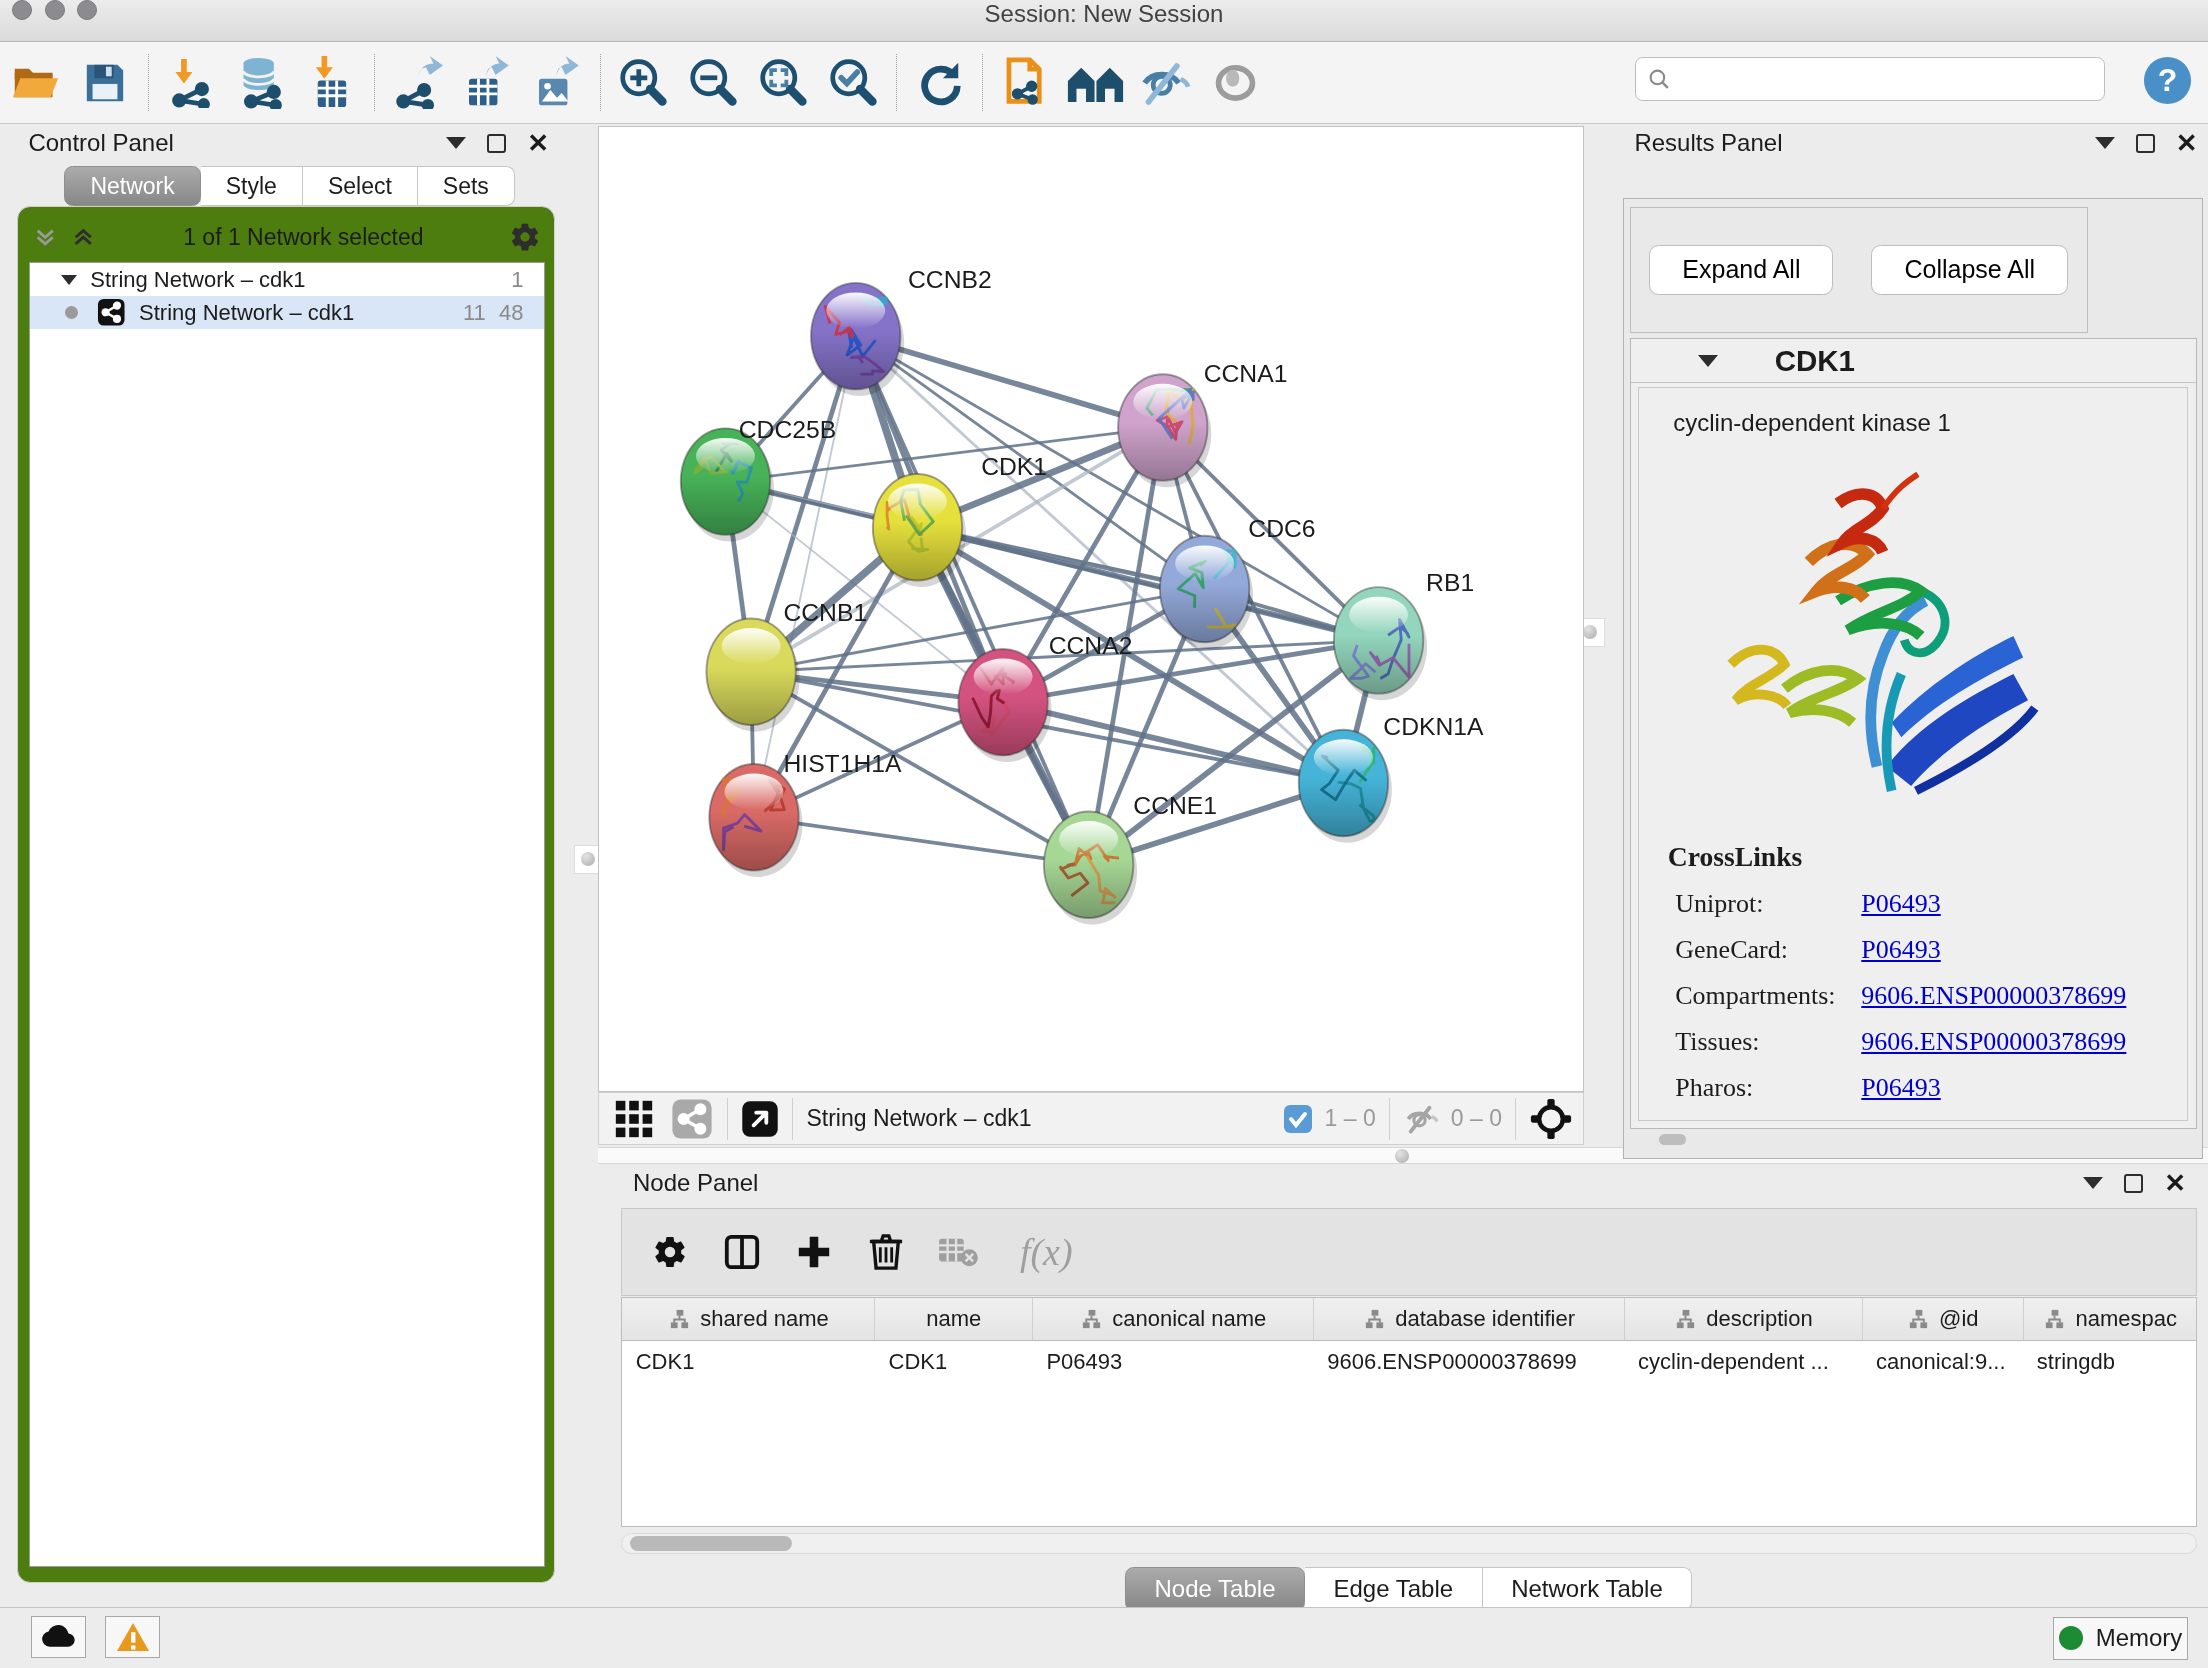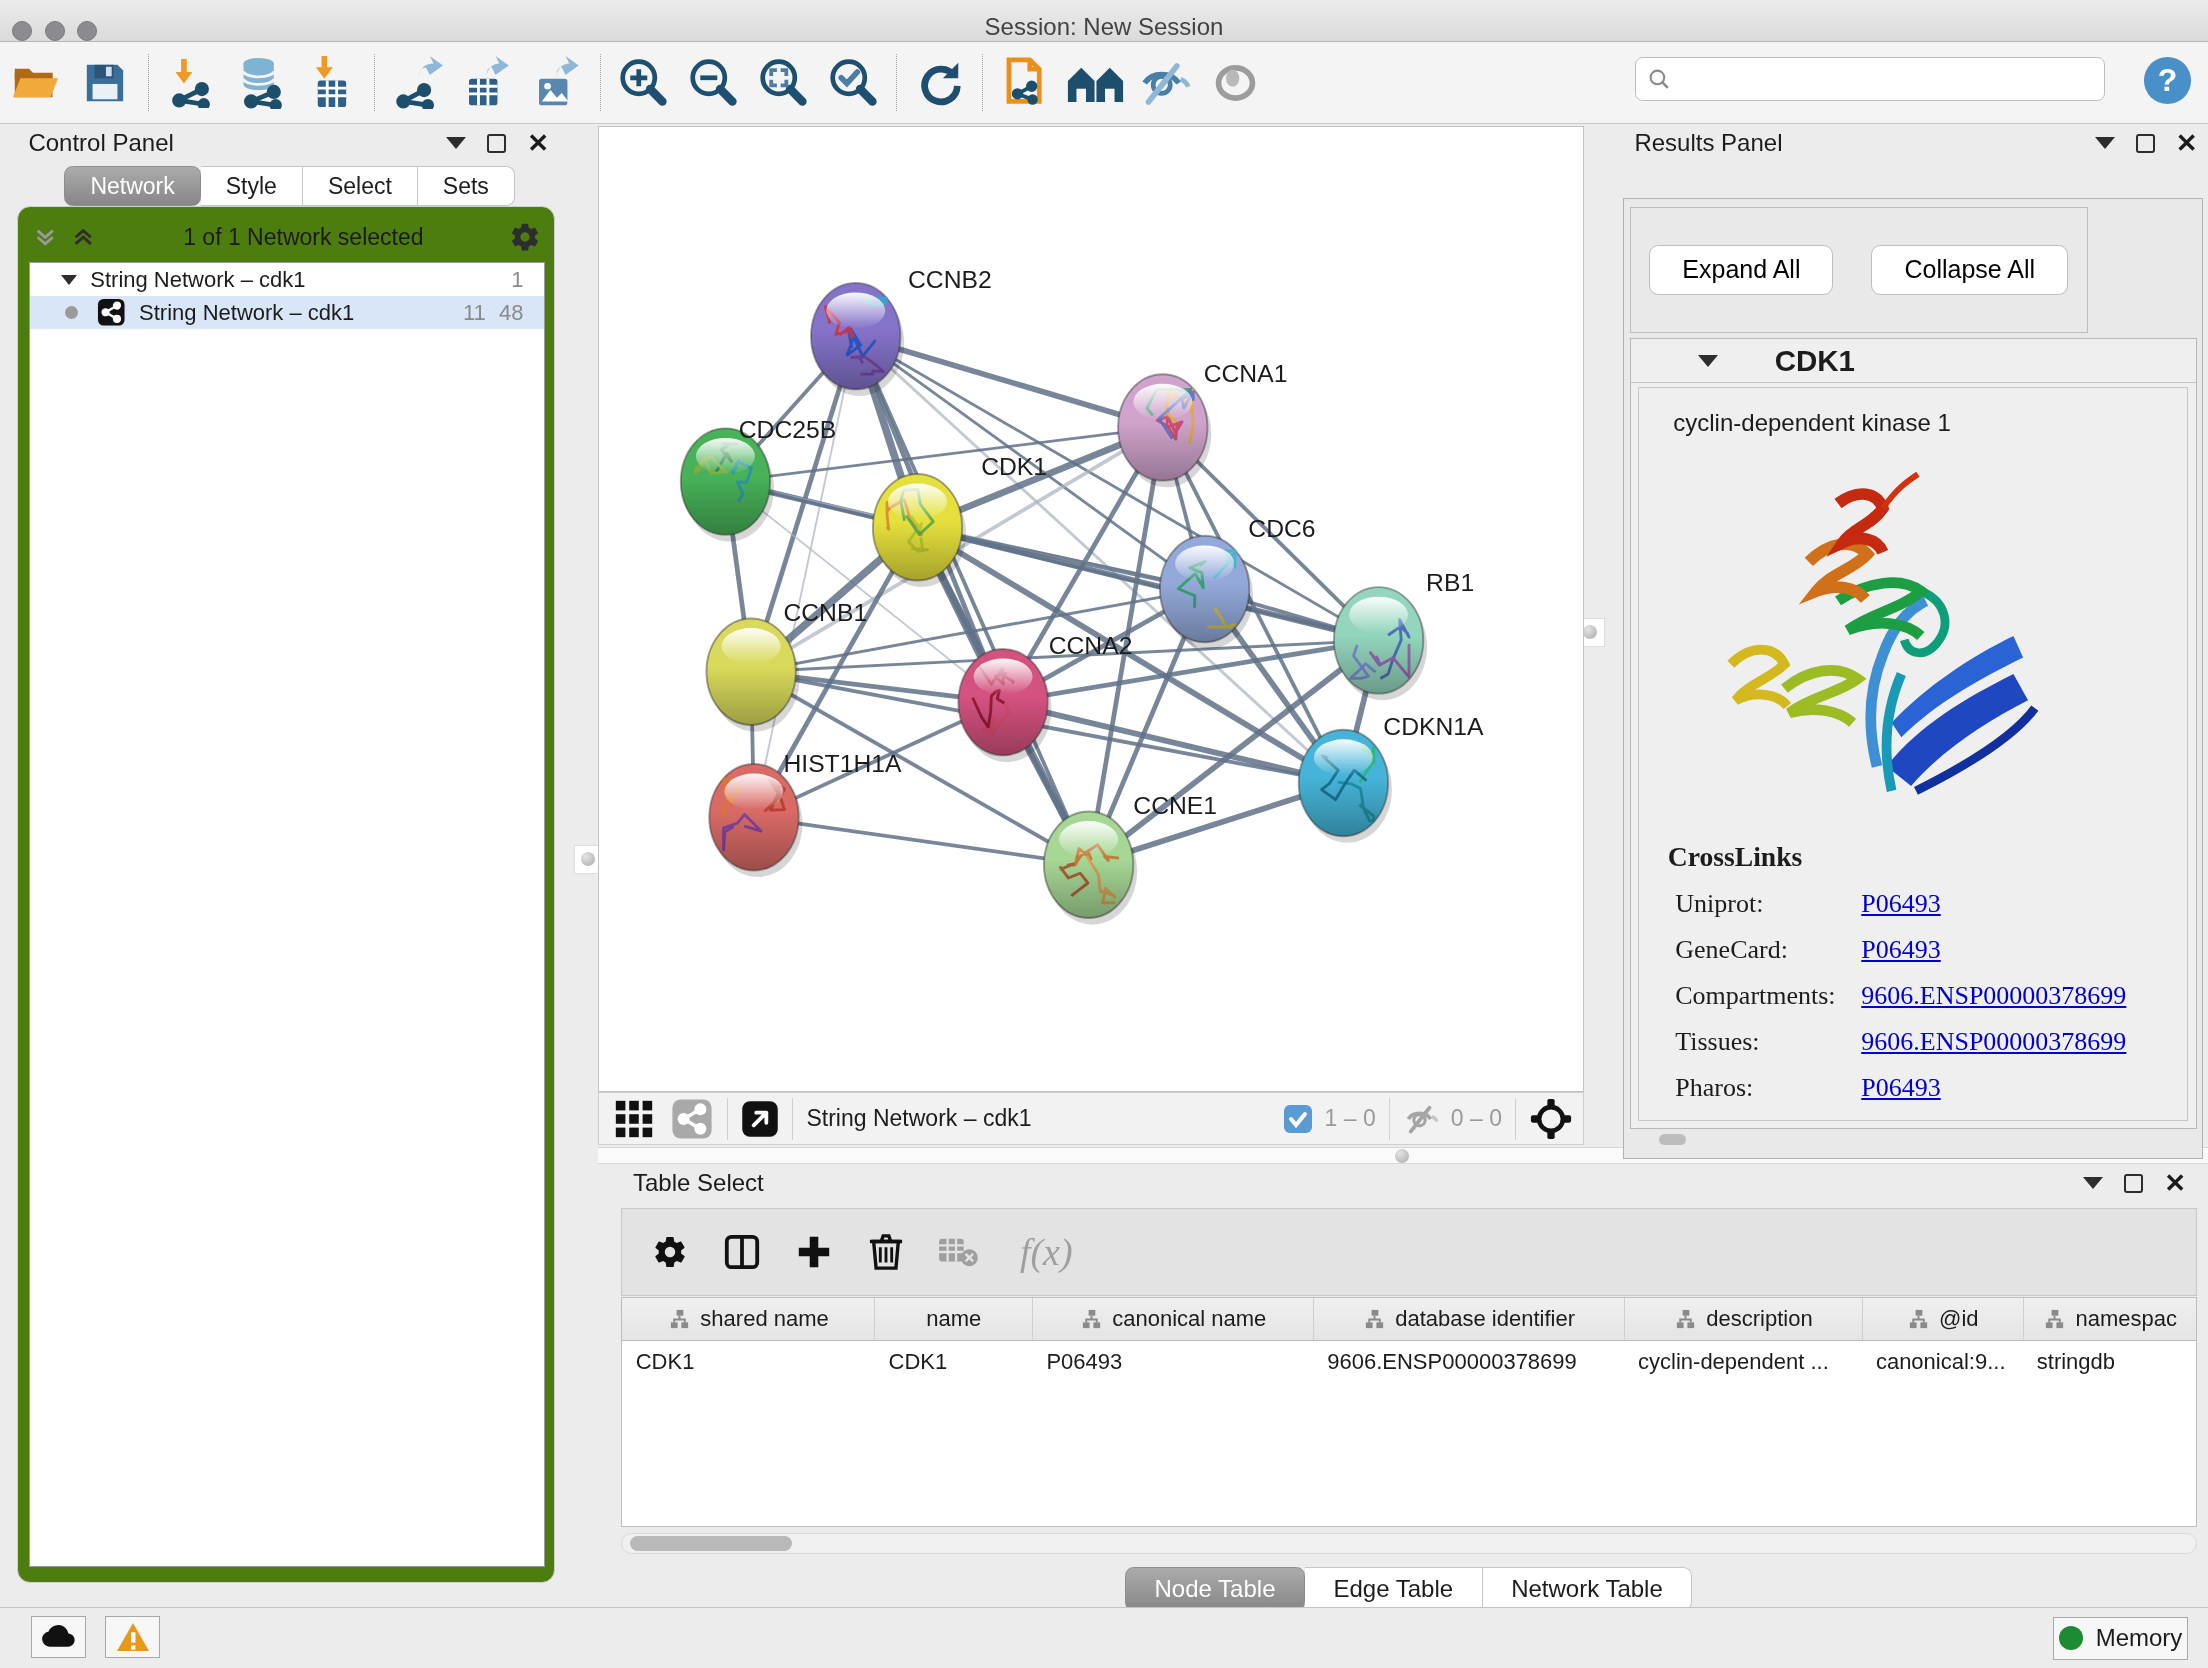--- a/index.html
+++ b/index.html
@@ -1,21 +1,21 @@
 <!DOCTYPE html>
 <html style="font-size:15px"><head>
 <meta charset="utf-8">
 <style>
   * { margin:0; padding:0; box-sizing:border-box; }
   html,body { width:2208px; height:1668px; overflow:hidden; }
   body { position:relative; background:#ececec; font-family:"Liberation Sans",sans-serif; color:#1c1c1c; }
   .abs { position:absolute; }
 
   
-  .titlebar { left:0; top:0; width:2208px; height:42px; background:linear-gradient(#ececec,#dadada); border-bottom:1px solid #b5b5b5; display:flex; align-items:flex-end; }
+  .titlebar { left:0; top:0; width:2208px; height:42px; background:linear-gradient(#ececec,#dadada); border-bottom:1px solid #b5b5b5; display:flex; align-items:flex-start; }
   .light { width:20px; height:20px; border-radius:50%; background:#8b8b90; border:1px solid #79797e; margin-left:12.4px; }
   .titletext { position:absolute; left:0; right:0; text-align:center; font-size:24px; color:#424242; }
 
   
   .toolbar { left:0; top:42px; width:2208px; height:82px; background:#f4f4f4; border-bottom:1px solid #c9c9c9; display:flex; align-items:center; }
   .ibtn { width:70px; height:67px; display:flex; align-items:center; justify-content:center; }
   .vdots { width:1px; height:57px; border-left:1.9px dotted #9f9f9f; margin:0 7.6px; }
   .searchwrap { position:absolute; left:1635px; top:15px; width:470px; height:44px; background:#fff; border:1px solid #bdbdbd; border-radius:7.6px; display:flex; align-items:center; }
   .searchwrap input { border:none; outline:none; font-size:23px; flex:1; background:transparent; font-family:"Liberation Sans",sans-serif; }
 
@@ -617,21 +617,21 @@
           <a href="#">P06493</a>
         </div>
       </div>
       <div style="position:absolute; left:28.5px; bottom:-17px; width:27px; height:11.4px; background:#bdbdbd; border-radius:5.7px;"></div>
     </div>
   </div>
 </div>
 
 <div class="abs tpanel">
   <div class="phead">
-    <span style="margin-left:24px;">Table Select</span>
+    <span style="margin-left:24px;">Node Panel</span>
     <span class="pctl" style="margin-right:23px;">
       <span class="tri-down"></span>
       <span class="boxg"></span>
       <span class="xg">✕</span>
     </span>
   </div>
   <div class="ttools">
     <div class="tibtn" style="margin-left:11.4px;">
       <svg width="36" height="36" viewBox="0 0 24 24">
         <path fill="#111" d="M19.4 13c.04-.32.06-.66.06-1s-.02-.68-.07-1l2.1-1.65c.2-.15.25-.42.12-.64l-2-3.46c-.12-.22-.39-.3-.61-.22l-2.49 1a7.3 7.3 0 00-1.73-1l-.38-2.65A.49.49 0 0014 2h-4c-.25 0-.46.18-.49.42l-.38 2.65c-.63.26-1.2.6-1.73 1l-2.49-1c-.22-.09-.49 0-.61.22l-2 3.46c-.13.22-.07.49.12.64L4.52 11c-.05.32-.07.66-.07 1s.02.68.07 1l-2.1 1.65c-.2.15-.25.42-.12.64l2 3.46c.12.22.39.3.61.22l2.49-1c.53.4 1.1.74 1.73 1l.38 2.65c.03.24.24.42.49.42h4c.25 0 .46-.18.49-.42l.38-2.65a7.3 7.3 0 001.73-1l2.49 1c.22.09.49 0 .61-.22l2-3.46a.49.49 0 00-.12-.64L19.4 13zM12 15.5A3.5 3.5 0 1115.5 12 3.5 3.5 0 0112 15.5z"></path>

